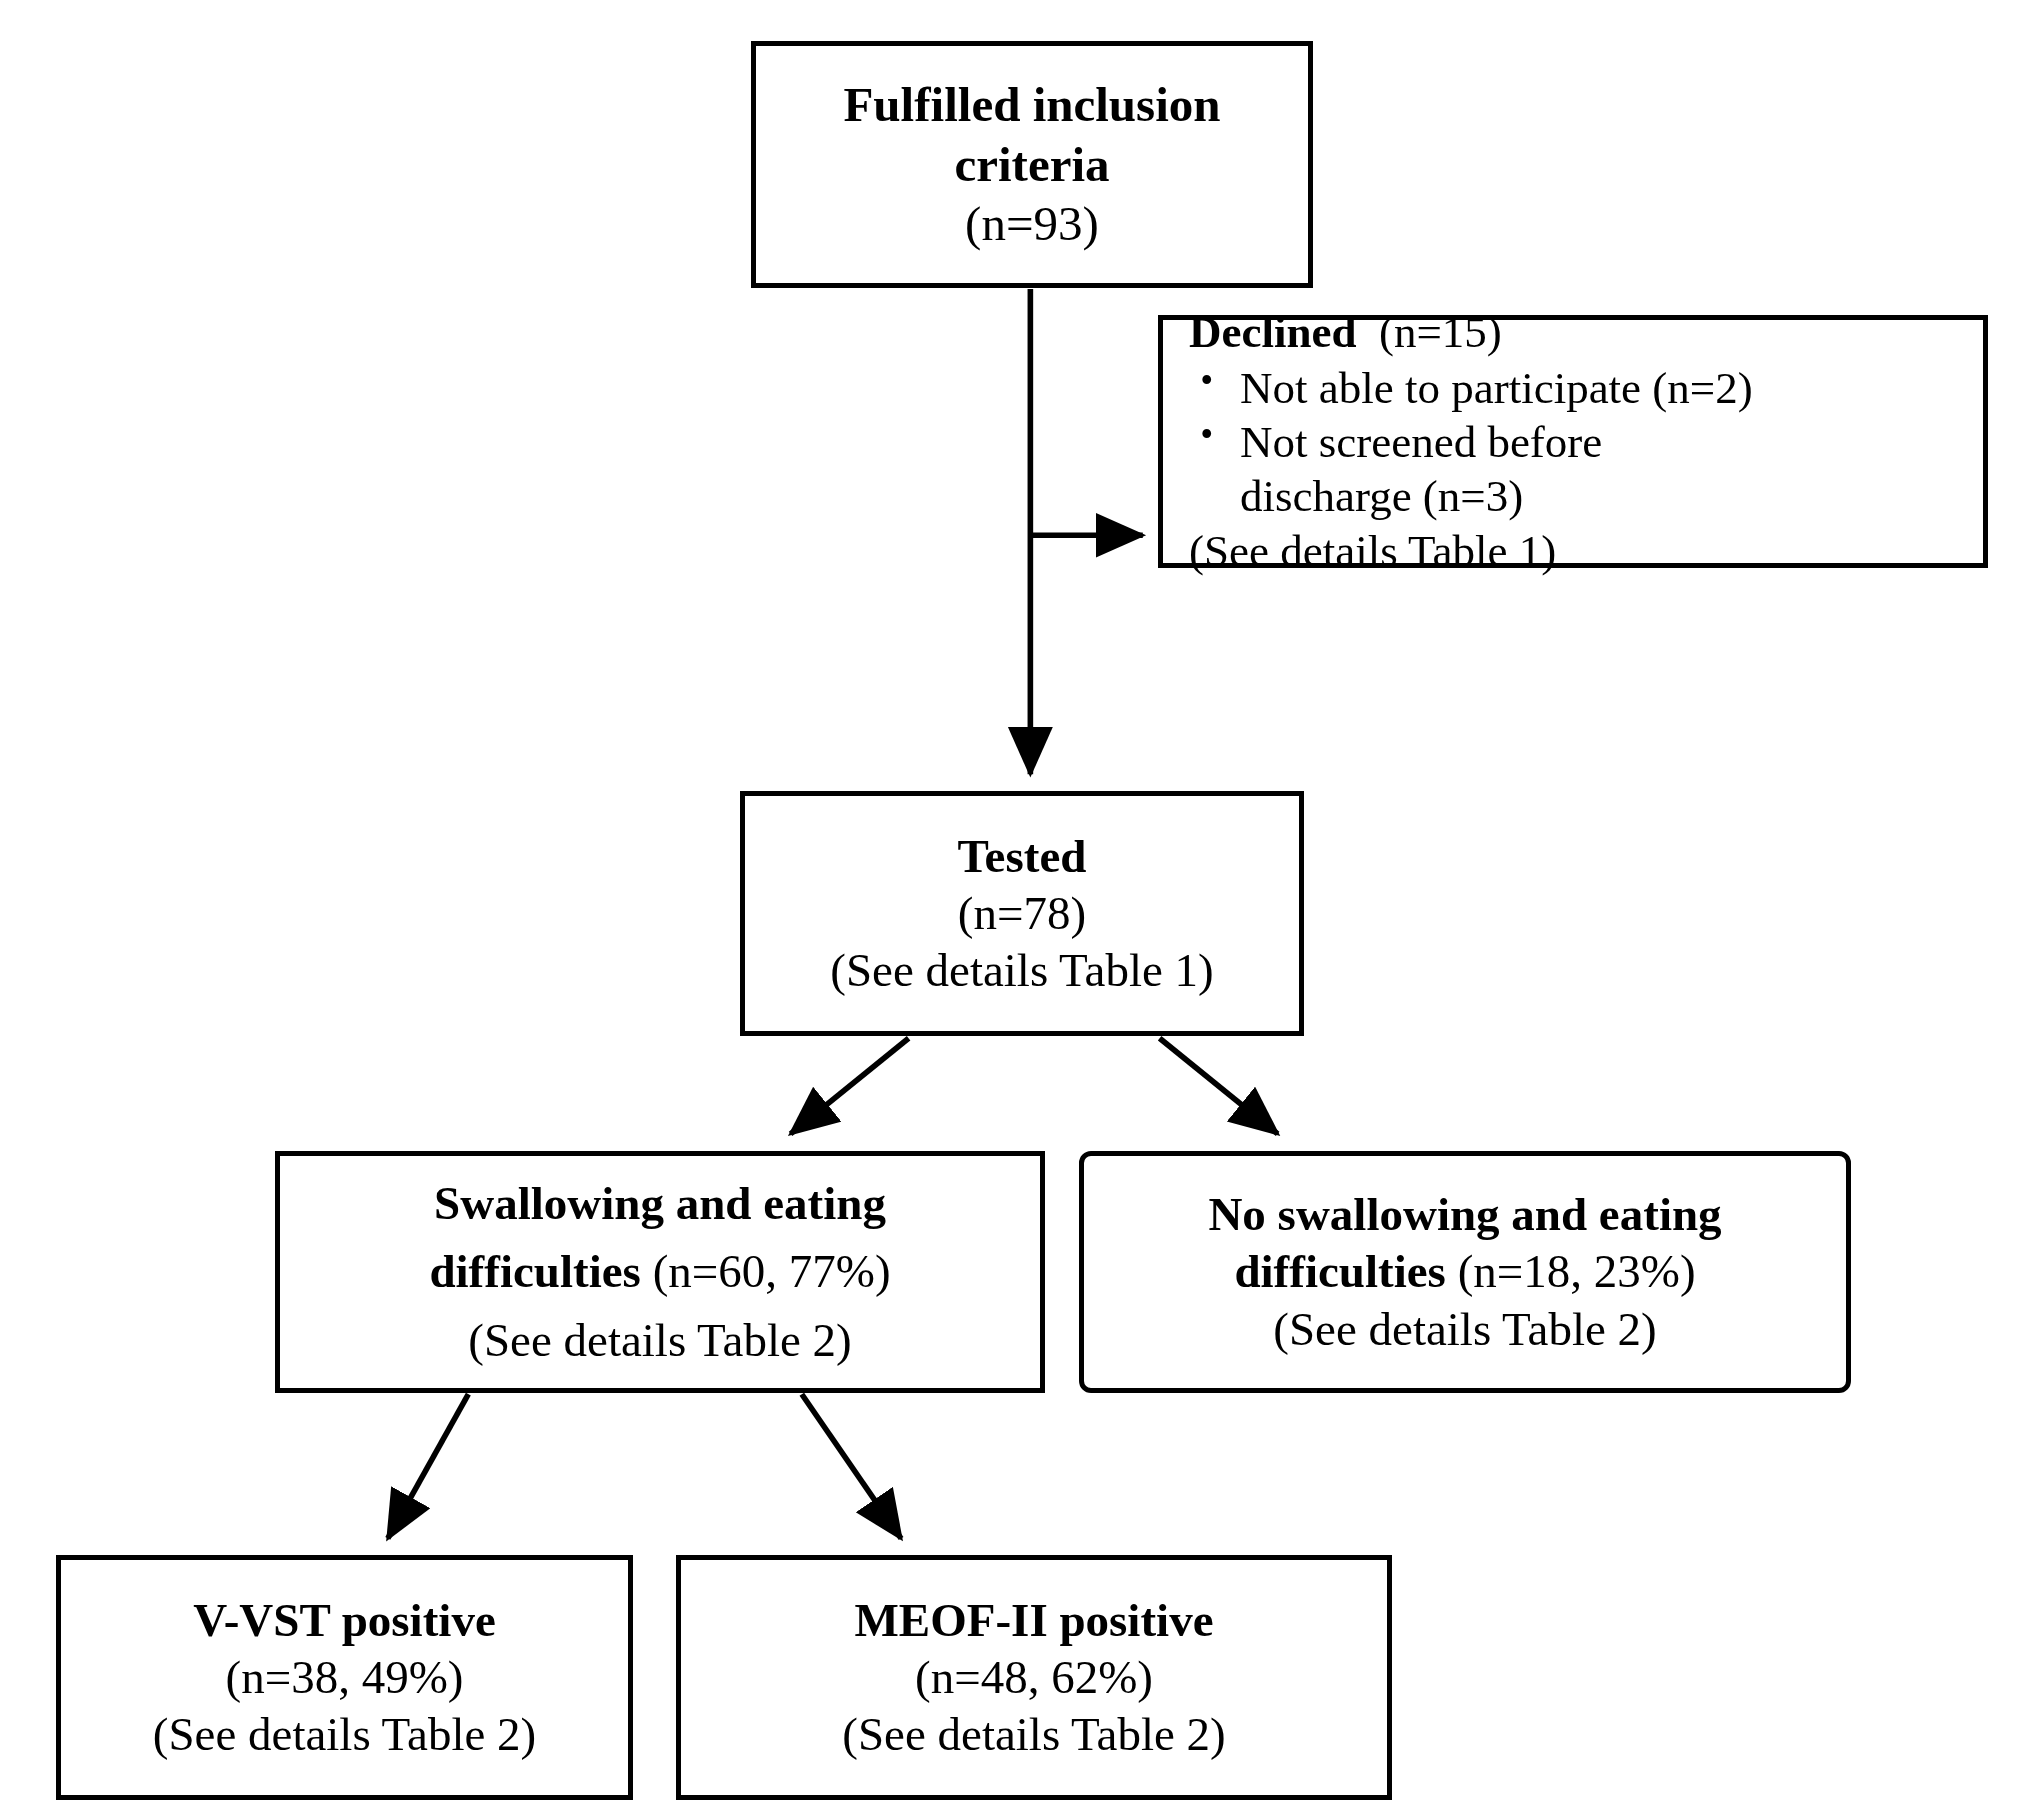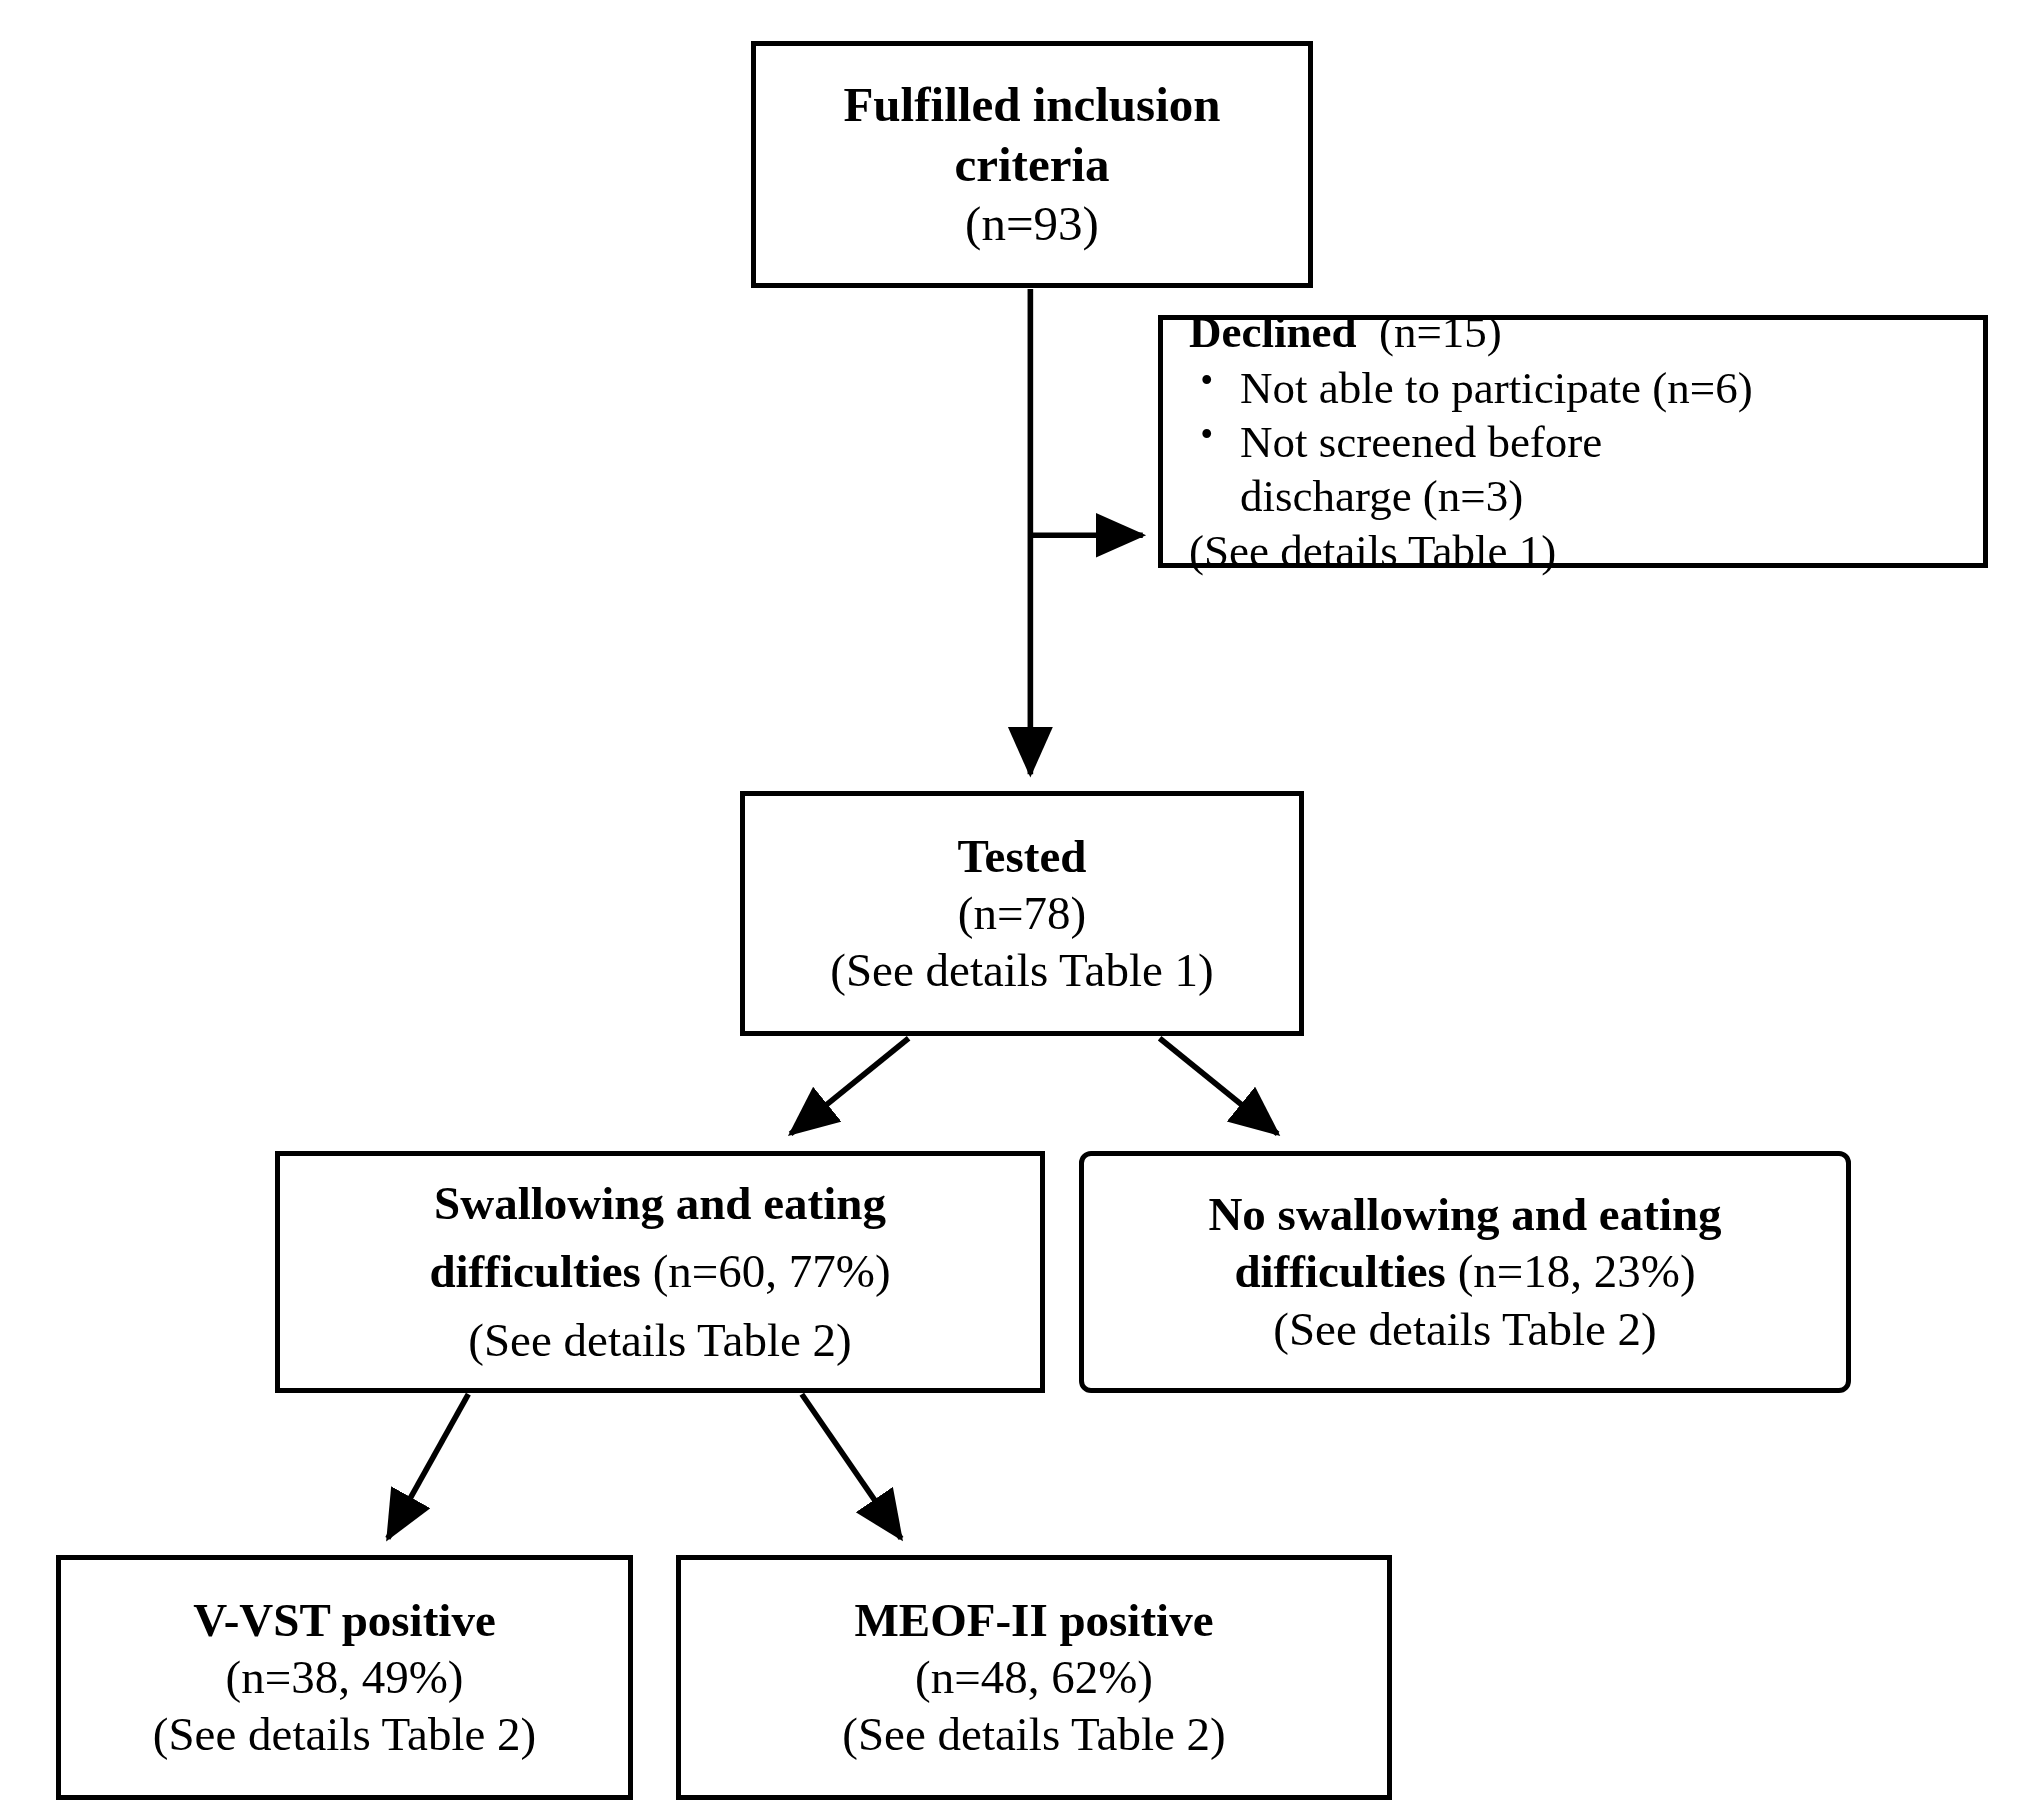--- a/index.html
+++ b/index.html
@@ -147,21 +147,21 @@
     <span class="line bold">Fulfilled inclusion</span>
     <span class="line bold">criteria</span>
     <span class="line normal">(n=93)</span>
   </div>
 
   <div class="node left" id="node-excluded">
     <div class="excl-head">
       <span class="bold">Declined</span><span>&nbsp;&nbsp;</span><span class="normal">(n=15)</span>
     </div>
     <ul class="excl-list">
-      <li class="normal">Not able to participate (n=6)</li>
+      <li class="normal">Not able to participate (n=2)</li>
       <li class="normal">
         <span>Not screened before</span><br>
         <span>discharge (n=3)</span>
       </li>
     </ul>
     <div class="excl-foot normal">(See details Table 1)</div>
   </div>
 
   <div class="node center" id="node-tested">
     <span class="line bold">Tested</span>

